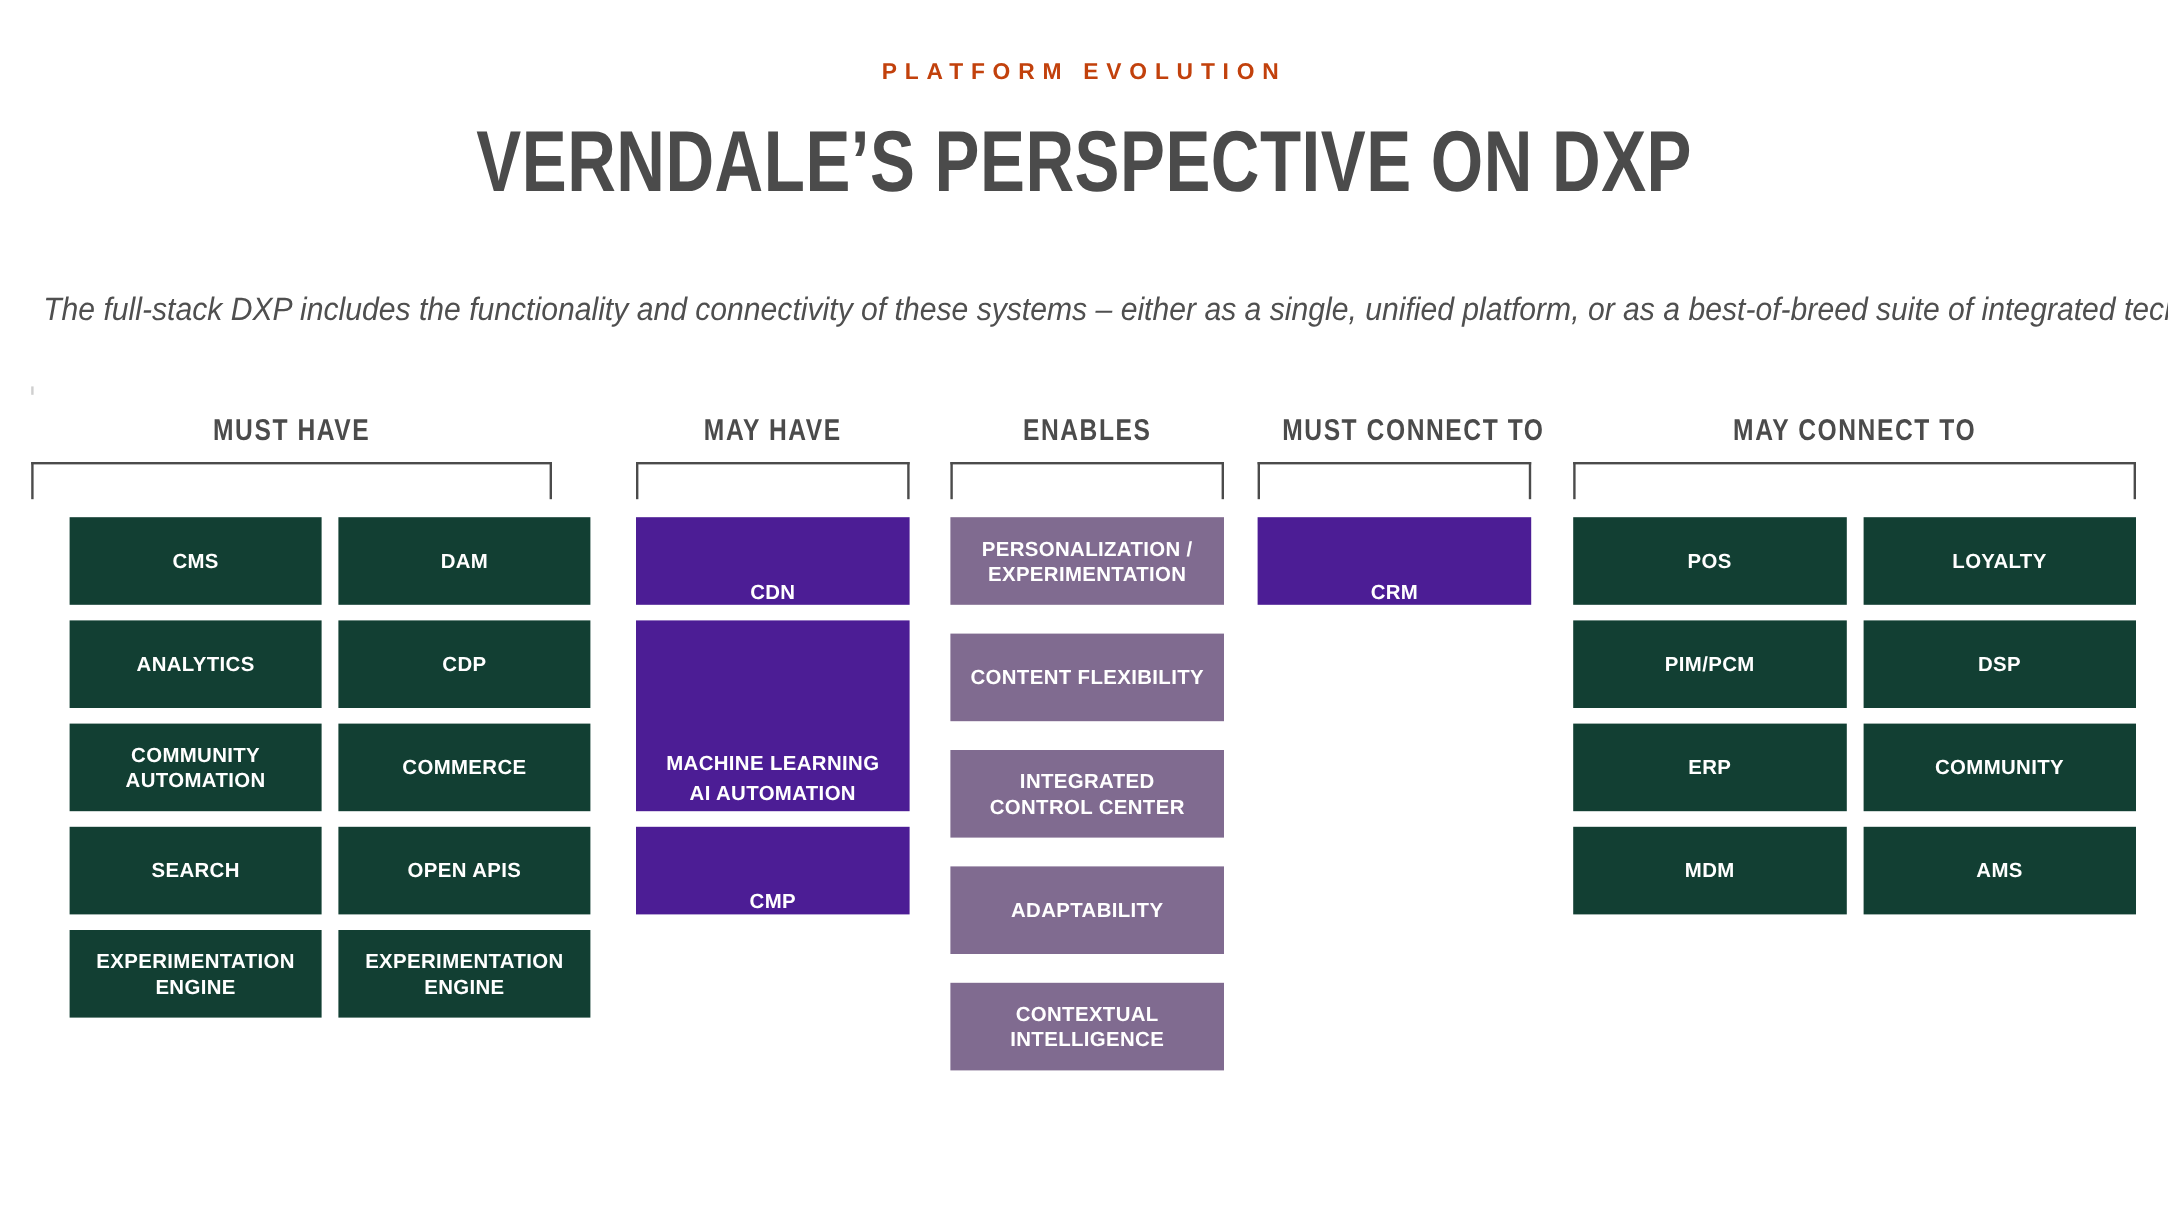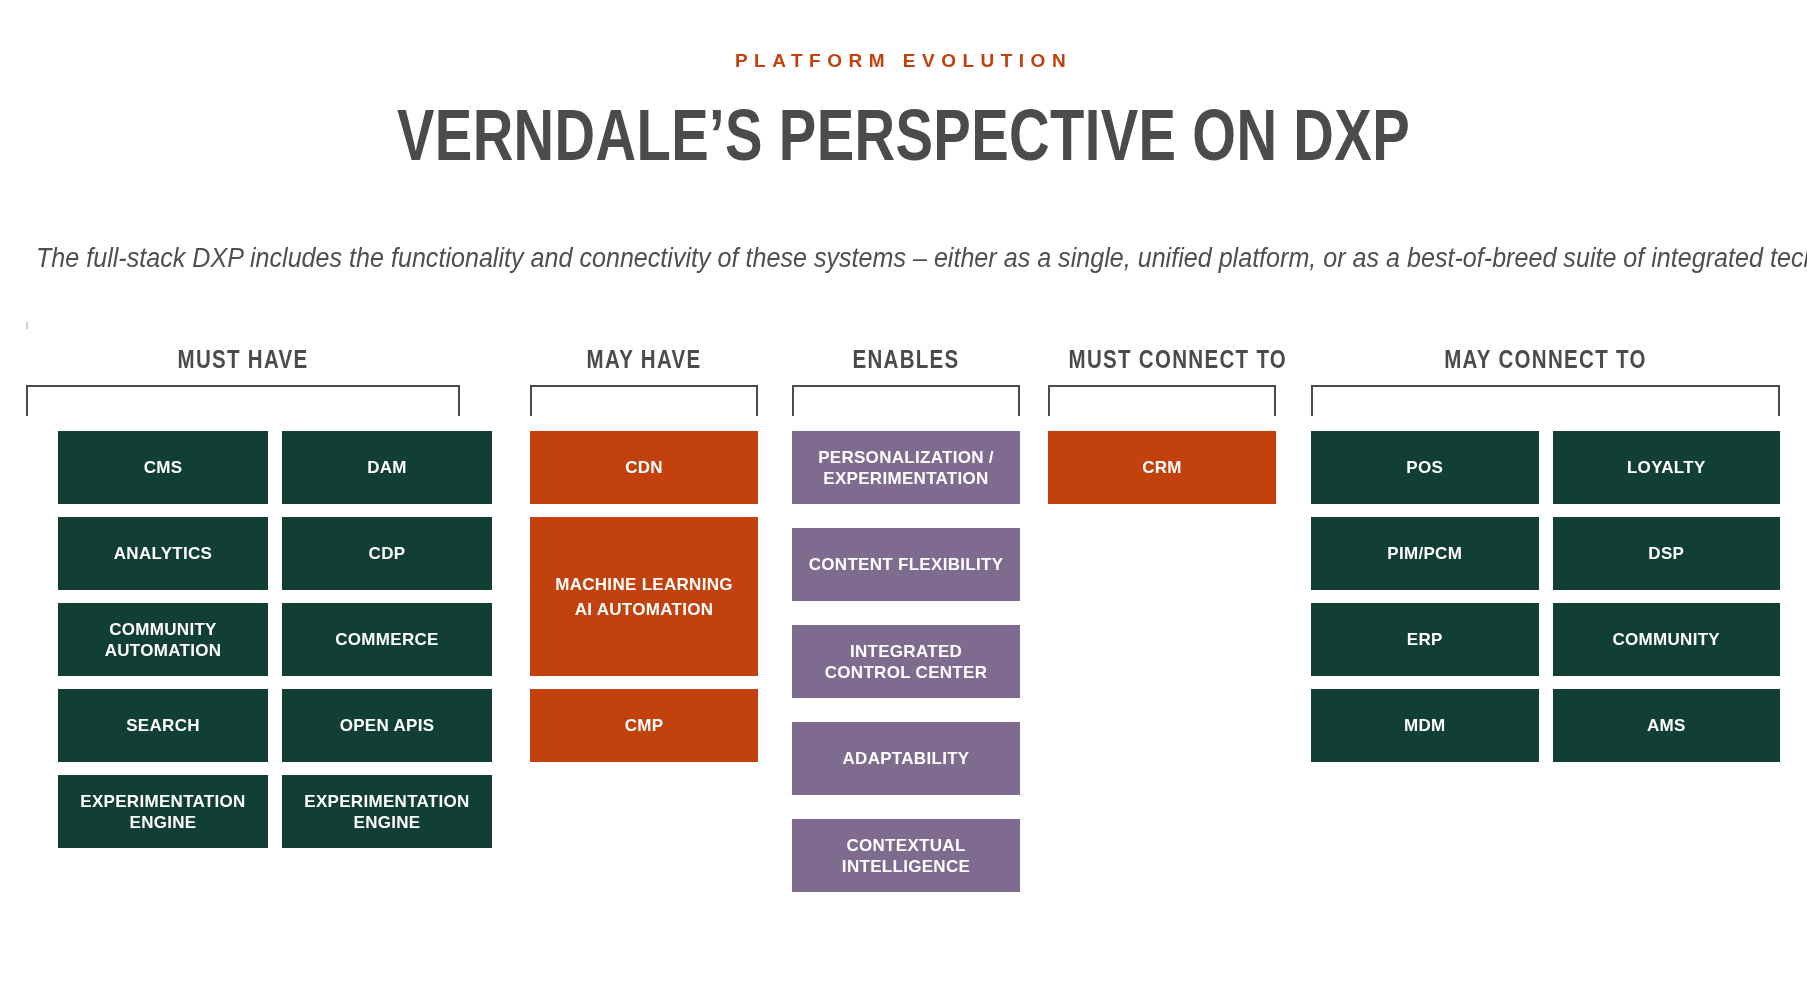--- a/index.html
+++ b/index.html
@@ -120,21 +120,21 @@
     color: #ffffff;
     font-size: 17px;
     font-weight: bold;
     letter-spacing: 0.3px;
     line-height: 21px;
     padding: 0 6px;
     box-sizing: border-box;
     font-family: "Liberation Sans", sans-serif;
   }
   .tile.green { background: #123F33; }
-  .tile.teal  { background: #c2410c; }
+  .tile.teal  { background: #4c1d95; align-items: flex-end; }
   .tile.purple{ background: #806B90; }
   .tile.tall  { grid-row: span 2; }
 
   .tile .lines { display: block; }
   .tile .lines span { display: block; }
   .tile.tall .lines span { margin: 4px 0; }
 </style>
 </head>
 <body>
 

